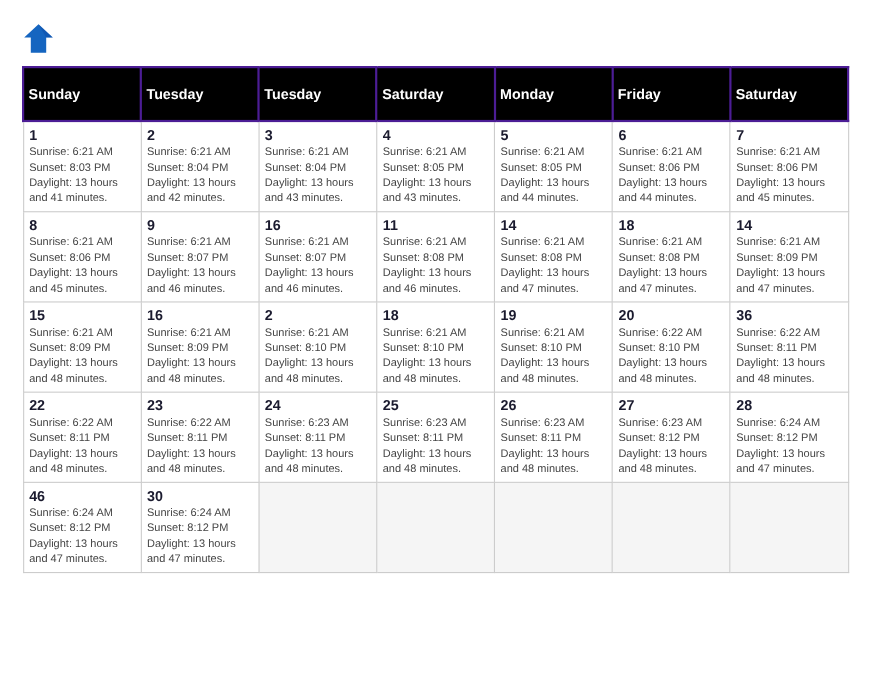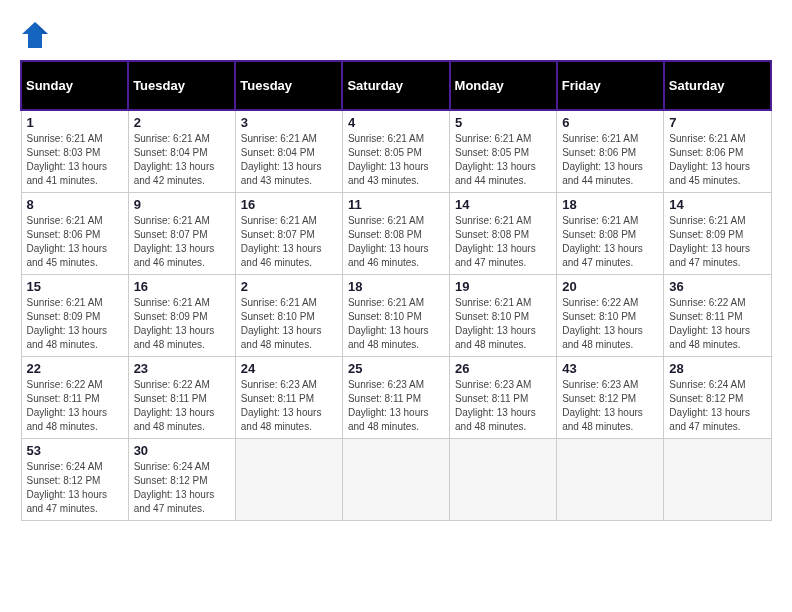--- a/index.html
+++ b/index.html
@@ -220,31 +220,31 @@
         </td>
         <td>
           <span class="day-num">25</span>
           <div class="day-info">Sunrise: 6:23 AM<br>Sunset: 8:11 PM<br>Daylight: 13 hours<br>and 48 minutes.</div>
         </td>
         <td>
           <span class="day-num">26</span>
           <div class="day-info">Sunrise: 6:23 AM<br>Sunset: 8:11 PM<br>Daylight: 13 hours<br>and 48 minutes.</div>
         </td>
         <td>
-          <span class="day-num">43</span>
+          <span class="day-num">27</span>
           <div class="day-info">Sunrise: 6:23 AM<br>Sunset: 8:12 PM<br>Daylight: 13 hours<br>and 48 minutes.</div>
         </td>
         <td>
           <span class="day-num">28</span>
           <div class="day-info">Sunrise: 6:24 AM<br>Sunset: 8:12 PM<br>Daylight: 13 hours<br>and 47 minutes.</div>
         </td>
       </tr>
       <tr>
         <td>
-          <span class="day-num">53</span>
+          <span class="day-num">46</span>
           <div class="day-info">Sunrise: 6:24 AM<br>Sunset: 8:12 PM<br>Daylight: 13 hours<br>and 47 minutes.</div>
         </td>
         <td>
           <span class="day-num">30</span>
           <div class="day-info">Sunrise: 6:24 AM<br>Sunset: 8:12 PM<br>Daylight: 13 hours<br>and 47 minutes.</div>
         </td>
         <td class="empty"></td>
         <td class="empty"></td>
         <td class="empty"></td>
         <td class="empty"></td>

